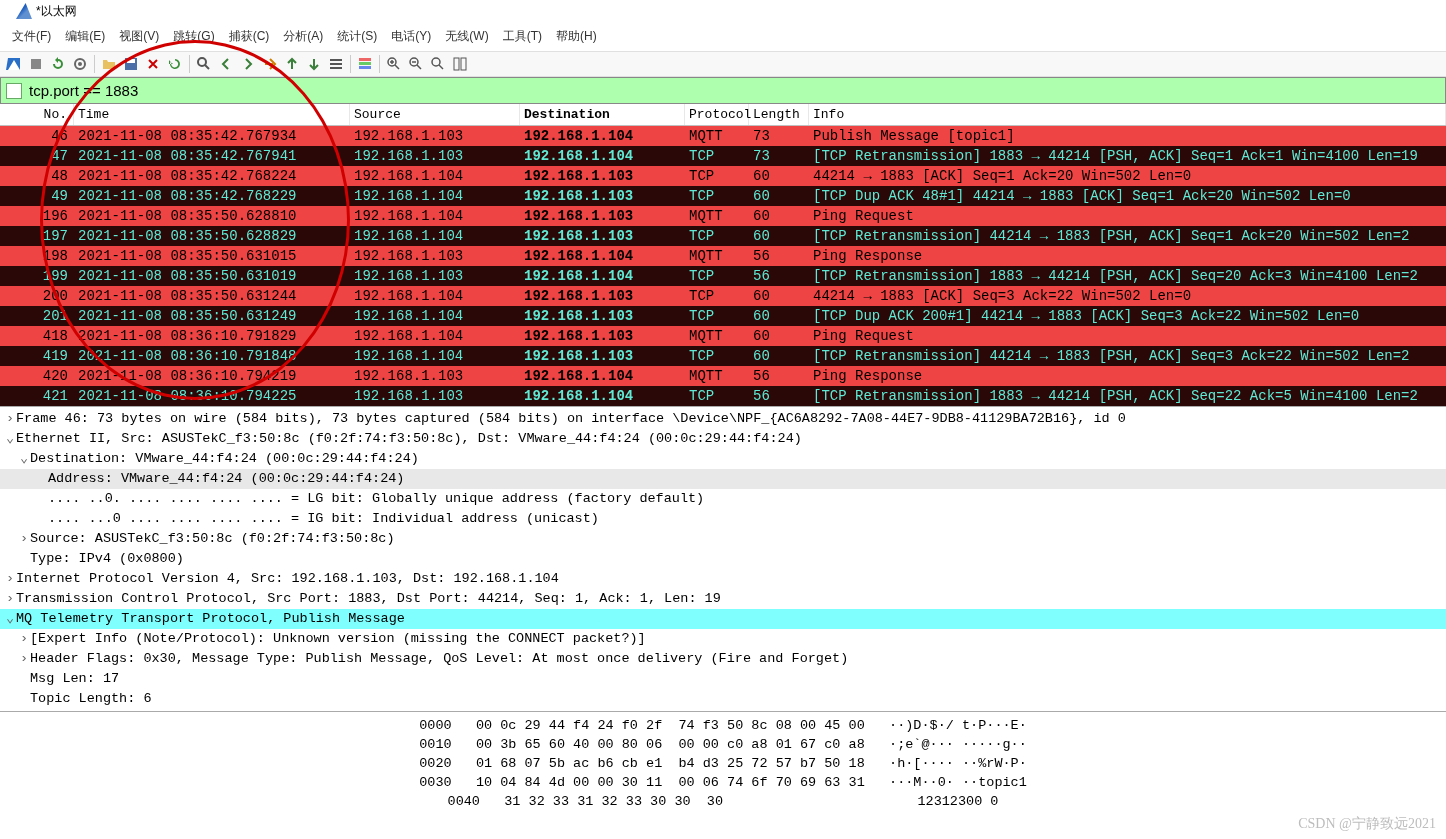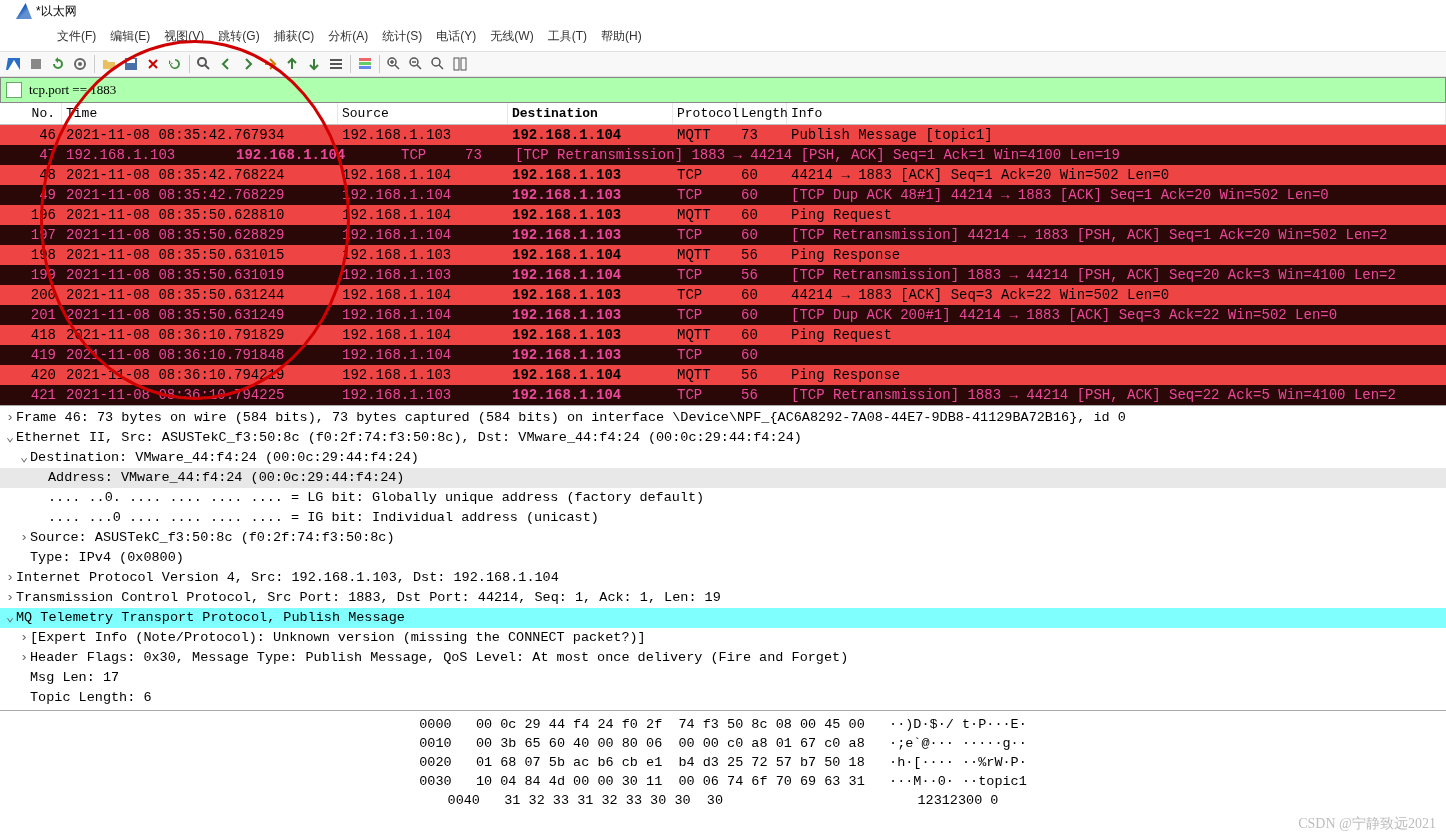--- a/index.html
+++ b/index.html
@@ -1,42 +1,42 @@
 <!DOCTYPE html>
 <html><head>
 <meta charset="utf-8">
 <style>
 * { margin: 0; padding: 0; box-sizing: border-box; }
 body { font-family: "Microsoft YaHei", "Segoe UI", sans-serif; font-size: 12px; background: #fff; overflow: hidden; }
 .titlebar { display: flex; align-items: center; height: 22px; padding: 2px 16px; background: #fff; }
 .shark-icon { width: 16px; height: 16px; margin-right: 4px; background: linear-gradient(135deg, #2060c0 40%, #6090d0 60%); clip-path: polygon(0 100%, 60% 0, 100% 100%); }
 .title { color: #000; font-size: 12px; }
-.menubar { display: flex; gap: 2px; padding: 4px 6px; background: #fff; color: #333; margin-left: 45px; }
+.menubar { display: flex; gap: 2px; padding: 4px 6px; background: #fff; color: #333; }
 .menubar span { padding: 2px 6px; cursor: default; }
 .toolbar { display: flex; align-items: center; gap: 2px; padding: 2px 4px; border-top: 1px solid #e0e0e0; border-bottom: 1px solid #e0e0e0; background: #f8f8f8; }
 .tbtn { width: 20px; height: 20px; display: flex; align-items: center; justify-content: center; border: 1px solid transparent; }
 .tsep { width: 1px; height: 18px; background: #ccc; margin: 0 2px; }
 .filterbar { display: flex; align-items: center; padding: 2px; background: #aeffae; border: 1px solid #888; }
 .filter-icon { width: 16px; height: 16px; margin: 0 3px; border: 1px solid #6a6; background: #fff; }
-.filter-input { flex: 1; border: none; background: transparent; font-family: Liberation Serif, serif; font-size: 13px; outline: none; padding: 2px 4px; }
+.filter-input { flex: 1; border: none; background: transparent; font-family: Liberation Sans, sans-serif; font-size: 15px; outline: none; padding: 2px 4px; }
 .headers { display: flex; background: #fff; border-bottom: 1px solid #c0c0c0; font-family: Consolas, "Courier New", monospace; font-size: 13px; }
 .headers div { padding: 3px 4px; border-right: 1px solid #e8e8e8; }
-.col-no { width: 62px; text-align: right; padding-right: 6px !important; }
+.col-no { width: 74px; text-align: right; padding-right: 6px !important; }
 .col-time { width: 276px; }
 .col-src { width: 170px; }
 .col-dst { width: 165px; font-weight: bold; }
 .col-proto { width: 64px; }
-.col-len { width: 50px; }
+.col-len { width: 60px; }
 .col-info { flex: 1; }
 .packets { font-family: Consolas, "Courier New", monospace; font-size: 14px; }
 .row { display: flex; height: 20px; line-height: 20px; }
 .row div { overflow: hidden; white-space: nowrap; padding: 0 4px; }
 .row .col-no { text-align: right; padding-right: 6px; }
 .style-light { background: #ef4444; color: #000; }
-.style-dark { background: #2a0808; color: #ec4899; }
+.style-dark { background: #2a0808; color: #5eead4; }
 .details { font-family: Consolas, "Courier New", monospace; font-size: 13.5px; border-top: 1px solid #aaa; background: #fff; line-height: 20px; padding: 2px 0; }
 .tree-row { display: flex; align-items: center; padding: 0 4px; }
 .tog { width: 12px; display: inline-block; text-align: center; color: #666; user-select: none; }
 .indent1 { padding-left: 18px; }
 .indent2 { padding-left: 36px; }
 .sel-addr { background: #e8e8e8; }
 .sel-mqtt { background: #80ffff; }
 .hex { font-family: Consolas, "Courier New", monospace; font-size: 13.5px; border-top: 1px solid #aaa; padding: 4px 6px; line-height: 19px; white-space: pre; text-align: center; }
 .watermark { position: fixed; bottom: 6px; right: 10px; color: #bdbdbd; font-size: 14px; font-family: "Microsoft YaHei"; text-align: right; }
 .red-circle { position: absolute; left: 40px; top: 40px; width: 310px; height: 360px; border: 3px solid #d00000; border-radius: 50%; pointer-events: none; z-index: 100; }
@@ -205,20 +205,21 @@
       <div class="col-no">46</div>
       <div class="col-time">2021-11-08 08:35:42.767934</div>
       <div class="col-src">192.168.1.103</div>
       <div class="col-dst">192.168.1.104</div>
       <div class="col-proto">MQTT</div>
       <div class="col-len">73</div>
       <div class="col-info">Publish Message [topic1]</div>
     </div>
     <div class="row style-dark">
       <div class="col-no">47</div>
+      <div class="col-time">2021-11-08 08:35:42.767941</div>
       <div class="col-src">192.168.1.103</div>
       <div class="col-dst">192.168.1.104</div>
       <div class="col-proto">TCP</div>
       <div class="col-len">73</div>
       <div class="col-info">[TCP Retransmission] 1883 → 44214 [PSH, ACK] Seq=1 Ack=1 Win=4100 Len=19</div>
     </div>
     <div class="row style-light">
       <div class="col-no">48</div>
       <div class="col-time">2021-11-08 08:35:42.768224</div>
       <div class="col-src">192.168.1.104</div>
@@ -299,20 +300,21 @@
       <div class="col-len">60</div>
       <div class="col-info">Ping Request</div>
     </div>
     <div class="row style-dark">
       <div class="col-no">419</div>
       <div class="col-time">2021-11-08 08:36:10.791848</div>
       <div class="col-src">192.168.1.104</div>
       <div class="col-dst">192.168.1.103</div>
       <div class="col-proto">TCP</div>
       <div class="col-len">60</div>
+      <div class="col-info">[TCP Retransmission] 44214 → 1883 [PSH, ACK] Seq=3 Ack=22 Win=502 Len=2</div>
     </div>
     <div class="row style-light">
       <div class="col-no">420</div>
       <div class="col-time">2021-11-08 08:36:10.794219</div>
       <div class="col-src">192.168.1.103</div>
       <div class="col-dst">192.168.1.104</div>
       <div class="col-proto">MQTT</div>
       <div class="col-len">56</div>
       <div class="col-info">Ping Response</div>
     </div>

